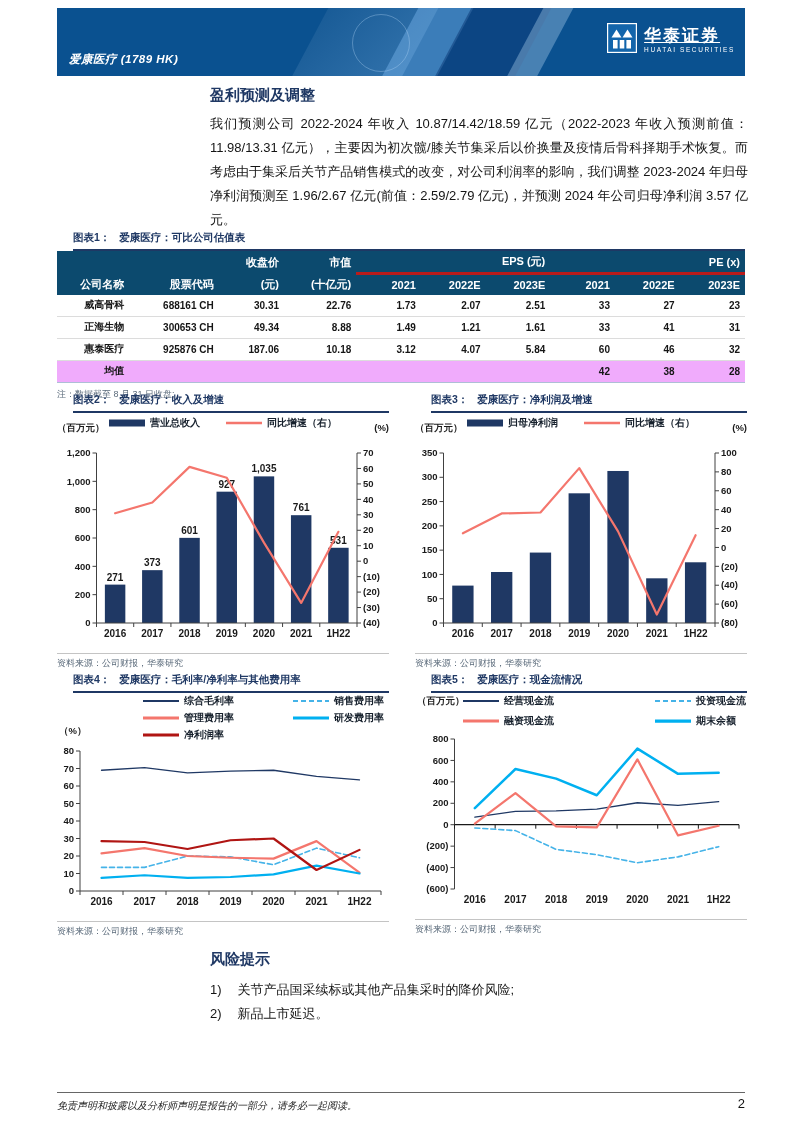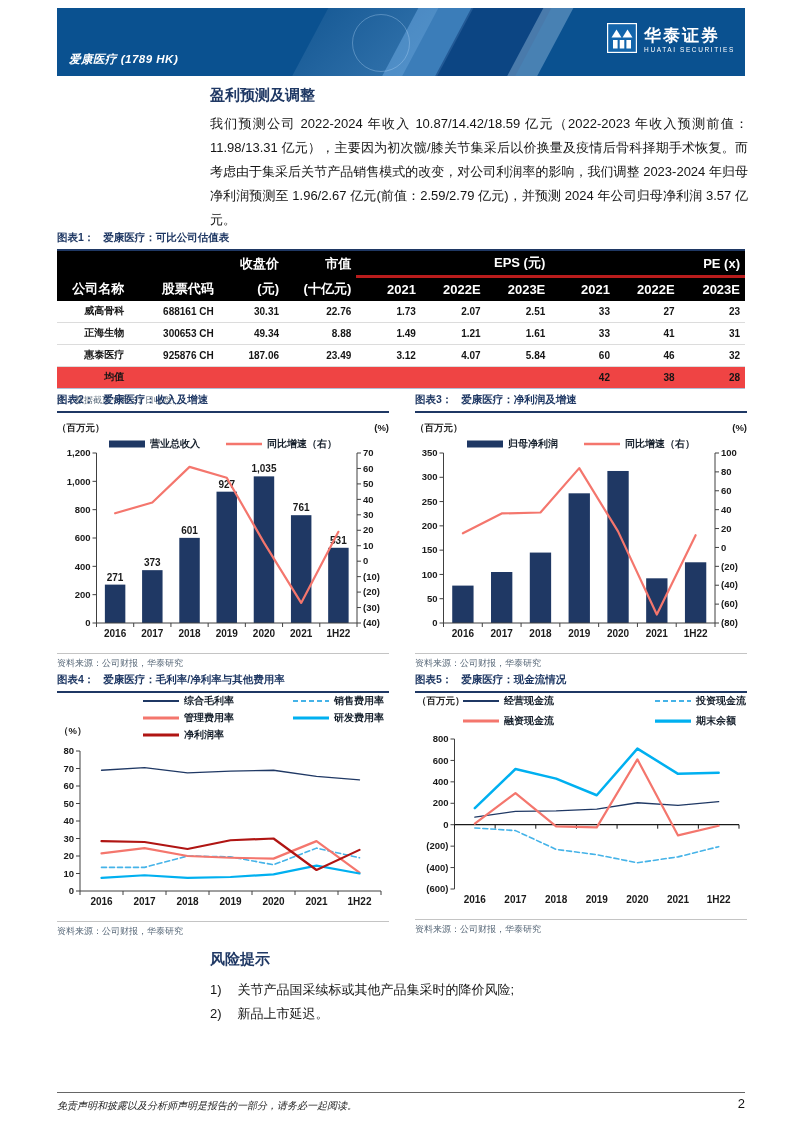--- a/index.html
+++ b/index.html
@@ -11,46 +11,46 @@
   .banner{position:absolute;left:57px;top:8px;width:688px;height:68px;background:#0a5190;overflow:hidden;}
   .deco{position:absolute;top:-10px;height:120%;transform:skewX(-28deg);}
   .d1{left:255px;width:110px;background:linear-gradient(115deg,rgba(255,255,255,0.06),rgba(140,190,235,0.30));}
   .d2{left:345px;width:55px;background:rgba(120,180,235,0.45);}
   .d3{left:398px;width:80px;background:rgba(15,60,120,0.55);}
   .d4{left:470px;width:30px;background:rgba(190,220,245,0.35);}
   .globe{position:absolute;left:295px;top:6px;width:56px;height:56px;border:1px solid rgba(180,215,245,0.35);border-radius:50%;}
   .stock{position:absolute;left:12px;bottom:9px;color:#fff;font-weight:bold;font-size:11.5px;font-style:italic;letter-spacing:.5px;}
   .logo{position:absolute;right:10px;top:15px;display:flex;align-items:center;gap:7px;}
   .brand{display:flex;flex-direction:column;line-height:1;}
-  .brand-cn{color:#fff;font-size:17px;font-weight:bold;letter-spacing:2px;}
+  .brand-cn{color:#fff;font-size:17px;font-weight:bold;letter-spacing:2px;text-decoration:underline;}
   .brand-en{color:#fff;font-size:6.5px;letter-spacing:1.6px;margin-top:3px;}
   
   .h-title{position:absolute;left:210px;top:86px;font-size:15px;font-weight:bold;color:#1f3864;}
   .para{position:absolute;left:210px;top:112px;width:538px;font-size:13px;line-height:24px;text-align:justify;color:#141414;}
   
-  .fig-title{font-size:10.5px;font-weight:bold;color:#1f3864;padding-bottom:4px;border-bottom:2px solid #1f3864;display:flex;gap:9px;align-items:baseline;}
+  .fig-title{font-size:10.5px;font-weight:bold;color:#1f3864;padding-bottom:4px;border-bottom:2px solid #1f3864;display:flex;gap:9px;align-items:baseline;margin-left:16px;}
   .fig1{position:absolute;left:57px;top:231px;width:688px;}
   .fig-block{position:absolute;width:332px;}
   #fig2{left:57px;top:393px;} #fig3{left:415px;top:393px;}
   #fig4{left:57px;top:673px;} #fig5{left:415px;top:673px;}
   
   table.val{width:100%;border-collapse:collapse;margin-top:0;}
-  table.val th{background:#000000;color:#fff;font-size:13px;padding:3px 5px;font-weight:bold;}
+  table.val th{background:#0c4a6e;color:#fff;font-size:11px;padding:3px 5px;font-weight:bold;}
   table.val th.grp{border-bottom:3px solid #b91c1c;}
   table.val td{font-size:10px;font-weight:bold;color:#151515;padding:3.5px 5px;border-bottom:1px solid #dcdcdc;}
   table.val .num{text-align:right;}
   table.val .txt{text-align:right;}
-  table.val tr.avg td{background:#ef4444;border-bottom:1px solid #aebfd6;}
+  table.val tr.avg td{background:#f0abfc;border-bottom:1px solid #aebfd6;}
   .tbl-notes{font-size:9px;color:#5b6b7b;line-height:15px;margin-top:4px;}
   
   .chart-header{position:relative;}
   .ch-combo{height:32px;}
   .ch-grid4{height:50px;}
   .ch-grid5{height:38px;}
-  .legend-row{position:absolute;left:0;right:0;top:24px;display:flex;justify-content:center;gap:26px;}
+  .legend-row{position:absolute;left:0;right:0;top:3px;display:flex;justify-content:center;gap:26px;}
   .grid4{position:absolute;left:86px;top:1px;display:grid;grid-template-columns:150px 162px;row-gap:3px;}
   .grid5{position:absolute;left:48px;top:1px;display:grid;grid-template-columns:192px 168px;row-gap:6px;}
   .unit{font-size:9.5px;font-weight:bold;color:#1a1a1a;position:absolute;}
   .unit-l{left:0;top:9px;} .unit-r{right:0;top:9px;}
   .unit4{left:2px;top:32px;} .unit5{left:2px;top:2px;}
   .legend-item{display:flex;align-items:center;gap:5px;font-size:10px;font-weight:bold;color:#16202c;white-space:nowrap;}
   .source{border-top:1px solid #c4c4c4;margin-top:4px;padding-top:3px;font-size:9px;color:#5b6b7b;}
   
   .risk-title{position:absolute;left:210px;top:950px;font-size:15px;font-weight:bold;color:#1f3864;}
   .risk-list{position:absolute;left:210px;top:978px;font-size:13px;line-height:24px;color:#141414;}
@@ -152,21 +152,21 @@
           <td class="num">1.21</td>
           <td class="num">1.61</td>
           <td class="num">33</td>
           <td class="num">41</td>
           <td class="num">31</td>
         </tr>
         <tr>
           <td class="txt">惠泰医疗</td>
           <td class="txt">925876 CH</td>
           <td class="num">187.06</td>
-          <td class="num">23.49</td>
+          <td class="num">10.18</td>
           <td class="num">3.12</td>
           <td class="num">4.07</td>
           <td class="num">5.84</td>
           <td class="num">60</td>
           <td class="num">46</td>
           <td class="num">32</td>
         </tr>
         <tr class="avg">
           <td class="txt">均值</td>
           <td class="txt"></td>

